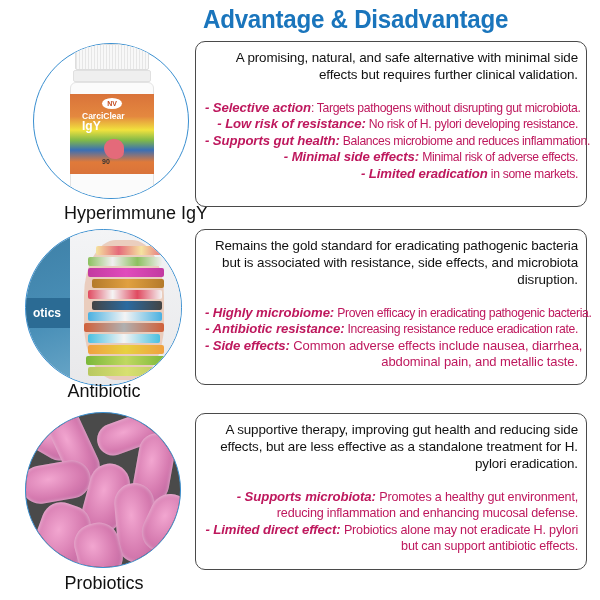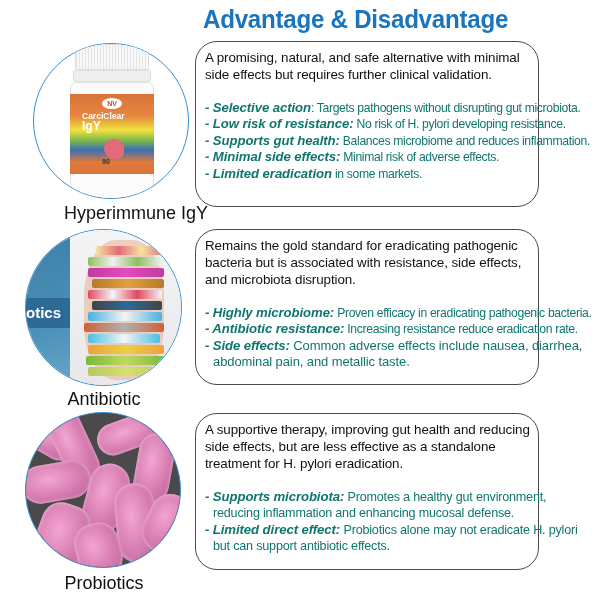--- a/index.html
+++ b/index.html
@@ -18,36 +18,37 @@
     border: 1.5px solid #3a8fd0;
   }
   .c1 { left: 33px; top: 43px; width: 156px; height: 156px; background: #ffffff; }
   .c2 { left: 25px; top: 229px; width: 157px; height: 157px; background: #e9eef2; }
   .c3 { left: 25px; top: 412px; width: 156px; height: 156px; background: #4a4a4a; }
 
   .label {
     position: absolute; font-size: 18px; color: #111; white-space: nowrap; text-align: center;
   }
   .l1 { left: 0px; top: 203px; width: 208px; text-align: right; }
-  .l2 { left: 0px; top: 389px; width: 208px; }
+  .l2 { left: 0px; top: 381px; width: 208px; }
   .l3 { left: 0px; top: 573px; width: 208px; }
 
   .box {
-    position: absolute; left: 195px; width: 344px;
-    border: 1.3px solid #4a4a4a; border-radius: 22px; background: #fff;
+    position: absolute; left: 195px; width: 392px;
+    border: 1.3px solid #4a4a4a; border-radius: 10px; background: #fff;
     padding: 7px 8px 6px 9px;
+    text-align: right;
   }
   .b1 { top: 41px; height: 166px; }
   .b2 { top: 229px; height: 156px; }
   .b3 { top: 413px; height: 157px; }
 
   .summary { font-size: 13.4px; line-height: 17px; color: #111; letter-spacing: -0.1px; }
   .gap { height: 17px; }
   .pt {
-    font-size: 12.2px; line-height: 16.4px; color: #0f766e; letter-spacing: -0.35px;
+    font-size: 12.2px; line-height: 16.4px; color: #be185d; letter-spacing: -0.35px;
     white-space: nowrap;
   }
   .pt .k { font-weight: bold; font-style: italic; font-size: 13.2px; letter-spacing: -0.1px; }
   .pt .cont { display: block; padding-left: 8px; }
 
   
   .bottle { position: absolute; left: 34px; top: 0px; width: 88px; height: 156px; }
   .cap { position: absolute; left: 7px; top: 0px; width: 74px; height: 26px; background: #f6f6f6;
     border-radius: 4px 4px 2px 2px; border: 1px solid #ddd;
     background-image: repeating-linear-gradient(90deg, #e6e6e6 0 1px, #f8f8f8 1px 3px); }
@@ -57,21 +58,21 @@
   .band { position: absolute; left: 2px; top: 50px; width: 84px; height: 80px;
     background: linear-gradient(180deg, #d9733a 0%, #e4883f 28%, #f1e23d 45%, #7fb84a 58%, #3a6fb5 70%, #e07a3a 85%, #d9733a 100%); }
   .logo { position: absolute; left: 34px; top: 54px; width: 20px; height: 11px; border-radius: 50%; background: #fff; color: #c24b1f;
     font-size: 7px; font-weight: bold; text-align: center; line-height: 11px; }
   .brand { position: absolute; left: 14px; top: 68px; width: 60px; text-align: left; color: #fff; font-weight: bold; font-size: 8.5px; line-height: 9px; }
   .stomach { position: absolute; left: 36px; top: 95px; width: 20px; height: 20px; border-radius: 50% 50% 40% 60%; background: #e46a7a; }
   .cnt { position: absolute; left: 34px; top: 114px; font-size: 7px; color: #333; font-weight: bold; }
 
   
   .ab-left { position: absolute; left: 0; top: 0; width: 44px; height: 157px; background: linear-gradient(160deg, #3d7fa6 0%, #4a90b8 60%, #6aa7c8 100%); }
-  .ab-band { position: absolute; left: 0; top: 68px; width: 44px; height: 30px; background: #2b6b94; color: #fff; font-weight: bold; font-size: 15px; line-height: 30px; text-align: left; padding-right: 2px; }
+  .ab-band { position: absolute; left: 0; top: 68px; width: 44px; height: 30px; background: #2b6b94; color: #fff; font-weight: bold; font-size: 12px; line-height: 30px; text-align: center; padding-right: 2px; }
   .ab-right { position: absolute; left: 44px; top: 0; width: 113px; height: 157px; background: linear-gradient(180deg,#f3f4f6,#e8e8ea); }
   .hand { position: absolute; left: 58px; top: 10px; width: 80px; height: 140px; border-radius: 40%; background: #e8c4b0; opacity: .8; }
   .blister { position: absolute; left: 62px; height: 9px; border-radius: 2px; }
 
   
   .rod { position: absolute; border-radius: 20px; background: radial-gradient(ellipse at 40% 40%, #f2a6d0 0%, #d67bb0 55%, #b8609a 100%); box-shadow: inset 0 0 4px rgba(255,255,255,.6); }
 </style>
 </head>
 <body>
 

